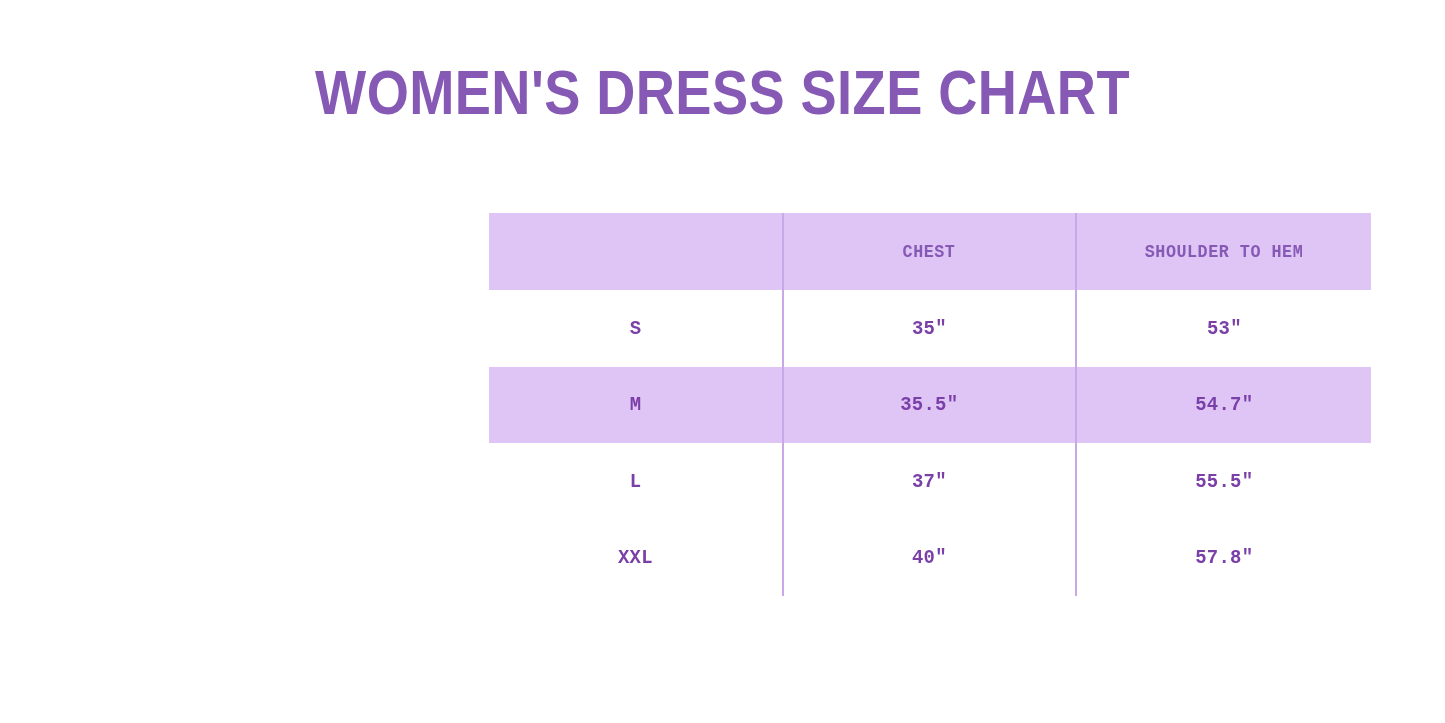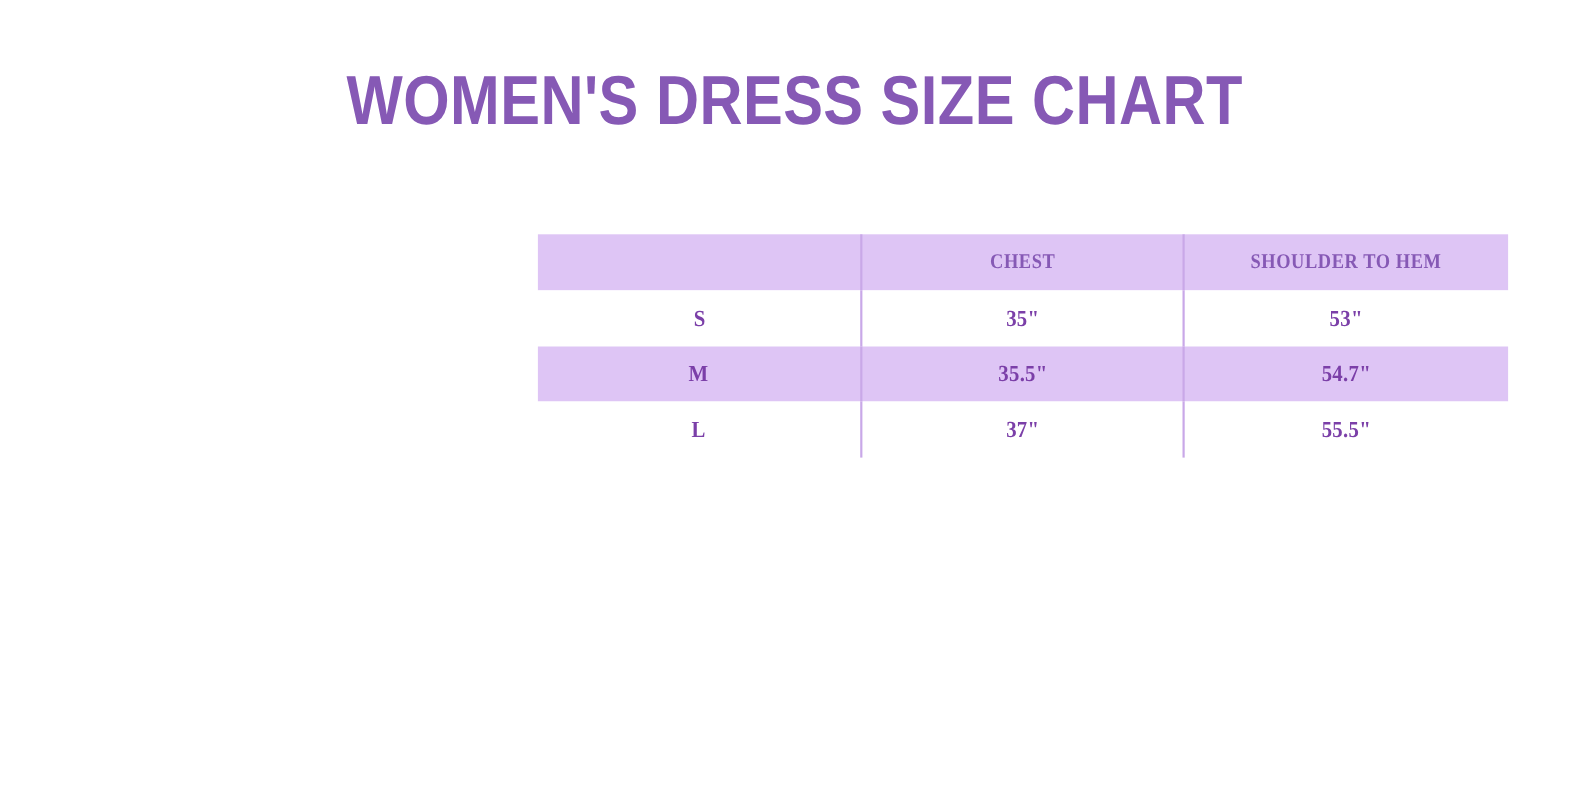--- a/index.html
+++ b/index.html
@@ -43,25 +43,25 @@
     position: absolute;
     left: 489px;
     top: 213px;
     width: 882px;
     border-collapse: collapse;
     table-layout: fixed;
   }
 
   .chart-table td,
   .chart-table th {
-    padding: 0;
+    padding: 13px;
     margin: 0;
     text-align: center;
     vertical-align: middle;
-    font-family: Liberation Serif, serif;
+    font-family: Liberation Mono, monospace;
     font-weight: bold;
     border: 0;
   }
 
   
   .col-size  { width: 294px; }
   .col-chest { width: 293px; }
   .col-hem   { width: 295px; }
 
   
@@ -134,16 +134,21 @@
       <tr class="row-shaded">
         <td><span>M</span></td>
         <td class="divider-left"><span>35.5"</span></td>
         <td class="divider-left"><span>54.7"</span></td>
       </tr>
       <tr class="row-white">
         <td><span>L</span></td>
         <td class="divider-left"><span>37"</span></td>
         <td class="divider-left"><span>55.5"</span></td>
       </tr>
+      <tr class="row-white">
+        <td><span>XXL</span></td>
+        <td class="divider-left"><span>40"</span></td>
+        <td class="divider-left"><span>57.8"</span></td>
+      </tr>
     </tbody>
   </table>
 
 </div>
 
 </body></html>

